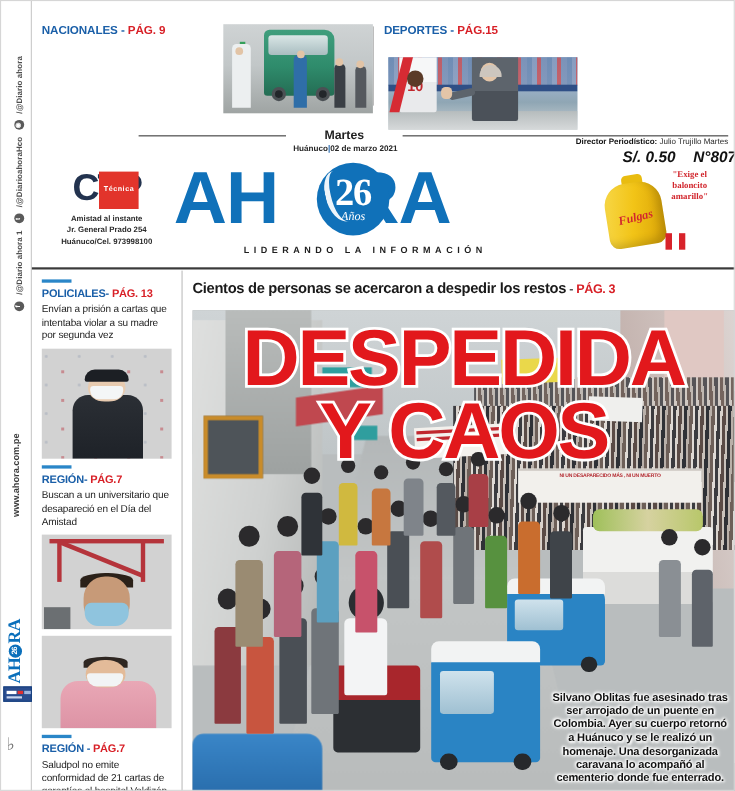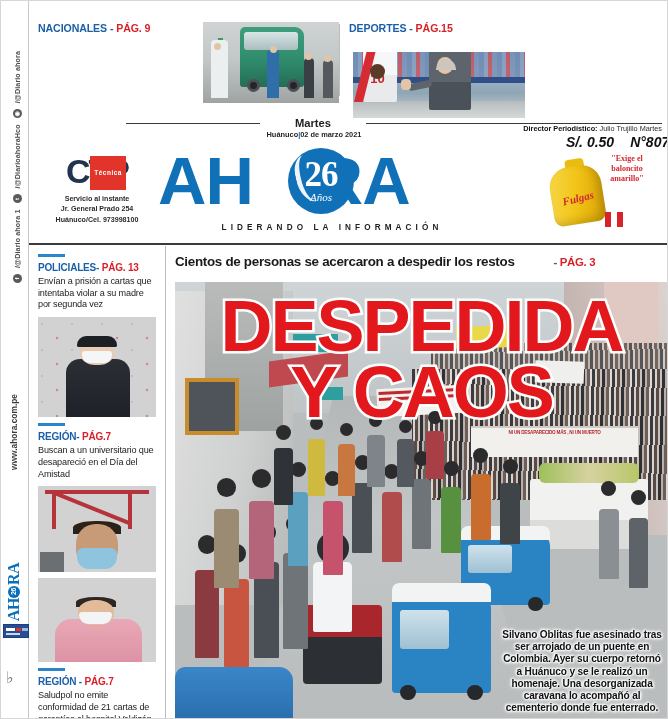--- a/index.html
+++ b/index.html
@@ -328,21 +328,21 @@
 
   
   .main {
     position:absolute; left:167px; top:246px; width:501px; height:473px;
     padding-left:8px;
   }
   .main .overline {
     margin-top:8px; font-size:13.4px; font-weight:bold; color:#1a1a1a;
     letter-spacing:-.3px; white-space:nowrap;
   }
-  .main .overline .pg { color:#d81f26; font-size:11.4px;margin-left:36px; }
+  .main .overline .pg { color:#d81f26; font-size:11.4px; }
   .main .overline .pg .dash { color:#555; }
 
   .hero {
     position:absolute; left:8px; top:36px; width:493px; height:437px;
     overflow:hidden; background:#b9bdbe;
   }
   .headline {
     position:absolute; left:0; top:12px; width:493px;
     text-align:center; z-index:6; pointer-events:none;
   }
@@ -578,21 +578,21 @@
   <div class="mast-price">
     <span>S/. 0.50</span><span class="gap"></span><span>N°8073</span>
   </div>
 
   <div class="ctp">
     <div class="word">
       <span>CTP</span>
       <span class="tech">Técnica</span>
     </div>
     <div class="lines">
-      <div>Servicio al instante</div>
+      <div>Amistad al instante</div>
       <div>Jr. General Prado 254</div>
       <div>Huánuco/Cel. 973998100</div>
     </div>
   </div>
 
   <div class="ahora-wrap">
     <div class="ahora"><span>AH</span><span class="slot"></span><span>RA</span></div>
     <div class="badge26">
       <span class="swoosh"></span>
       <span class="n">26</span>

